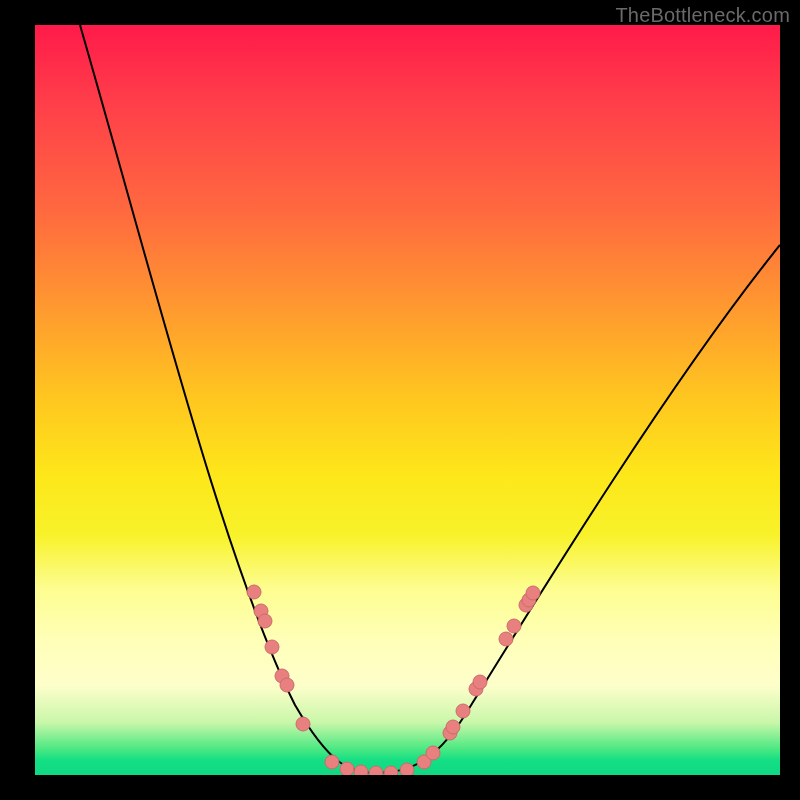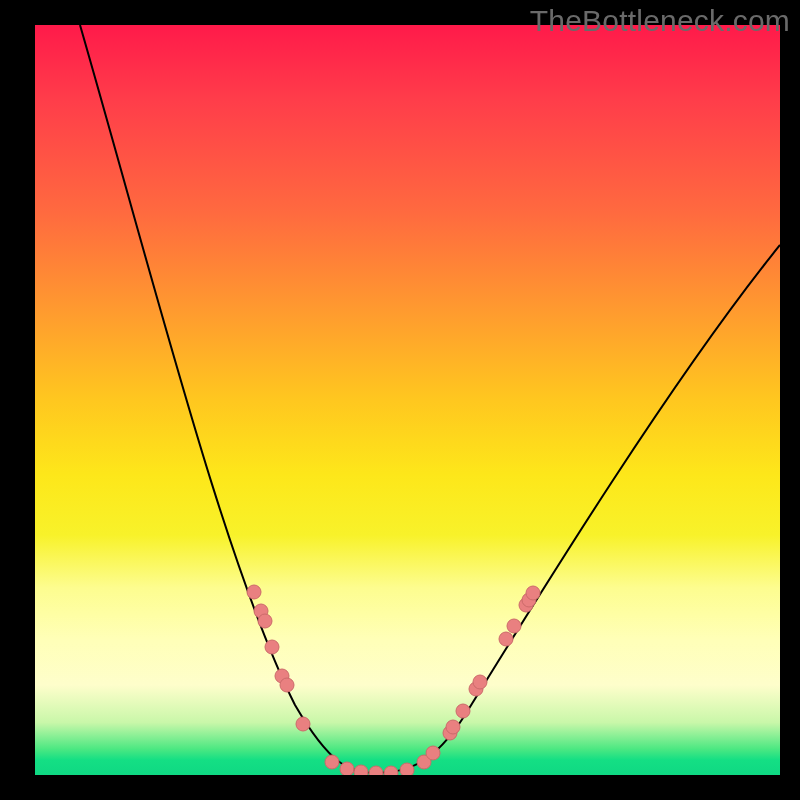--- a/index.html
+++ b/index.html
@@ -48,21 +48,21 @@
       #4de882 96.5%,
       #14df84 98%,
       #0fd883 100%
     );
   }
   .watermark {
     position: absolute;
     top: 4px;
     right: 10px;
     color: #6a6a6a;
-    font-size: 30px;
+    font-size: 20px;
     font-weight: 500;
     letter-spacing: 0.2px;
   }
   svg.curve {
     position: absolute;
     left: 0;
     top: 0;
     width: 100%;
     height: 100%;
   }

